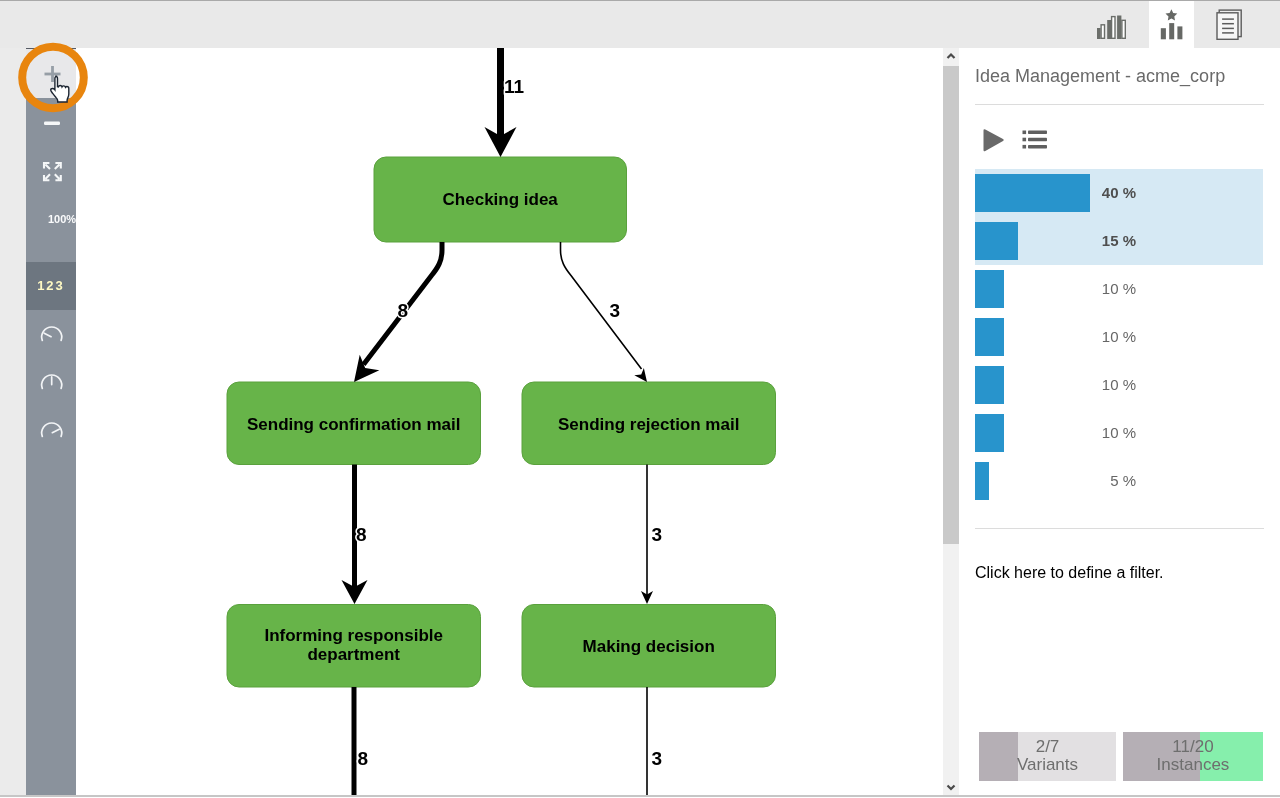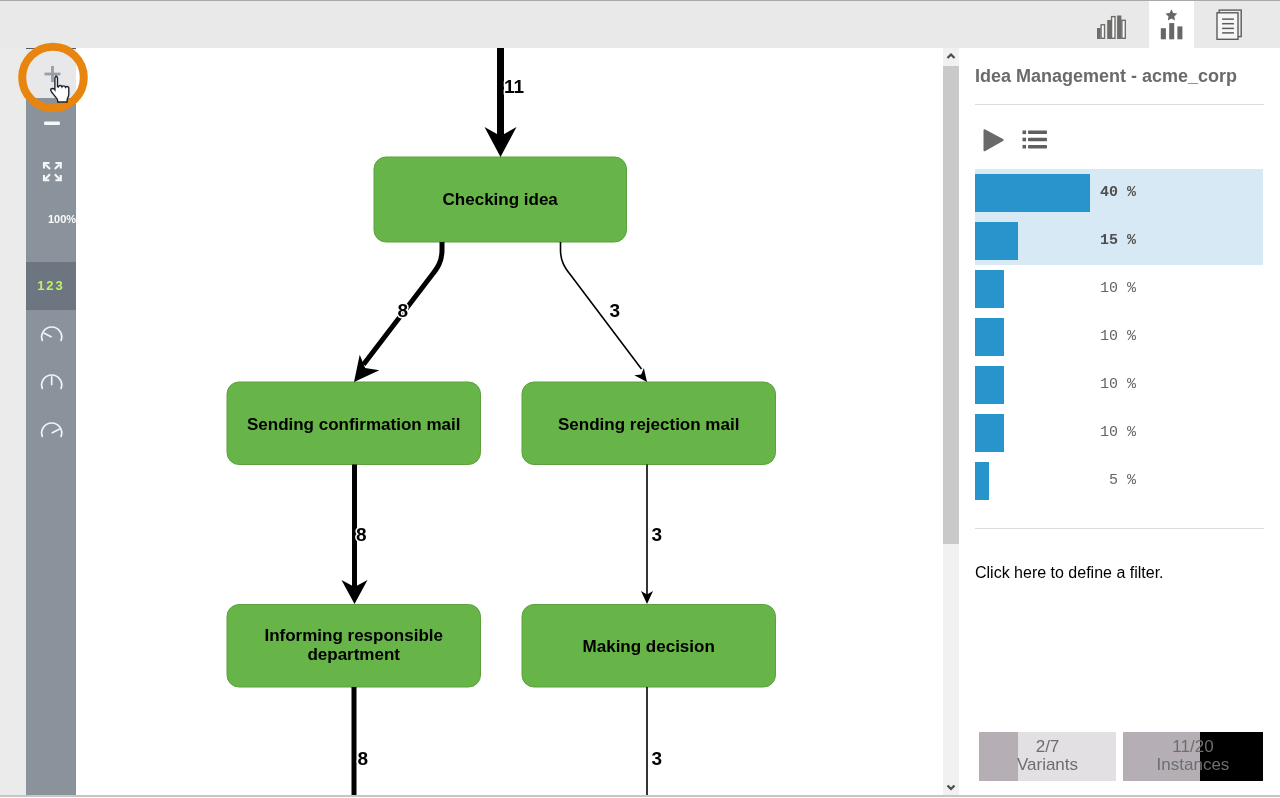--- a/index.html
+++ b/index.html
@@ -5,32 +5,32 @@
 * { margin:0; padding:0; box-sizing:border-box; }
 html,body { width:1280px; height:798px; overflow:hidden; }
 body { font-family:"Liberation Sans", sans-serif; background:#ffffff; position:relative; }
 .abs { position:absolute; }
 #topline { left:0; top:0; width:1280px; height:1px; background:#a9a9a9; }
 #topbar { left:0; top:1px; width:1280px; height:47px; background:#e9e9e9; }
 #tabactive { left:1149px; top:1px; width:45px; height:47px; background:#ffffff; }
 #leftstrip { left:0; top:48px; width:26px; height:747px; background:#ebebeb; }
 #toolbar { left:26px; top:48px; width:50px; height:747px; background:#8a929c; }
 #zoominbtn { left:26px; top:48px; width:50px; height:50px; background:#e8e8ea; border-top:1.5px solid #565b64; }
-#btn123 { left:26px; top:262px; width:50px; height:48px; background:#6d7680; color:#bef264; font-weight:bold; font-size:13px; letter-spacing:2px; text-align:center; line-height:48px; }
+#btn123 { left:26px; top:262px; width:50px; height:48px; background:#6d7680; color:#fef9c3; font-weight:bold; font-size:13px; letter-spacing:2px; text-align:center; line-height:48px; }
 #pct100 { left:26px; top:213px; width:72px; color:#fafbfc; font-size:11px; font-weight:bold; text-align:center; }
 #bottomline { left:0; top:795px; width:1280px; height:2px; background:#c6c6c6; }
 #panel { left:959px; top:48px; width:321px; height:747px; background:#ffffff; }
-#ptitle { left:16px; top:18px; width:300px; font-size:18px; font-weight:bold; color:#6a6a6a; }
+#ptitle { left:16px; top:18px; width:300px; font-size:18px; font-weight:normal; color:#6a6a6a; }
 .sep { left:16px; width:289px; height:1px; background:#dcdcdc; }
 #filtertxt { left:16px; top:507px; font-size:16px; color:#000000;margin-top:9px; }
-.pctlabel { position:absolute; width:100px; text-align:right; font-size:15px; color:#666;font-family:Liberation Mono, monospace; }
+.pctlabel { position:absolute; width:100px; text-align:right; font-size:15px; color:#666; }
 .pctbold { font-weight:bold; color:#4f4f4f; }
 .bar { position:absolute; left:16px; background:#2894cc; height:38.5px; }
 #statbox1 { left:20px; top:684px; width:137px; height:49px; background:#e2e0e2; }
-#statbox2 { left:164px; top:684px; width:140px; height:49px; background:#000000; }
+#statbox2 { left:164px; top:684px; width:140px; height:49px; background:#86efac; }
 .statfill { position:absolute; left:0; top:0; height:49px; background:#b5afb5; }
 .stattxt { position:absolute; left:0; top:6px; width:100%; text-align:center; font-size:17px; line-height:18px; color:#6e6e6e; }
 #sbar { left:943px; top:48px; width:16px; height:747px; background:#f1f1f1; }
 #sthumb { left:0px; top:18px; width:16px; height:478px; background:#c9c9c9; }
 </style>
 </head>
 <body>
 <div class="abs" id="topbar"></div>
 <div class="abs" id="topline"></div>
 <div class="abs" id="tabactive"></div>

